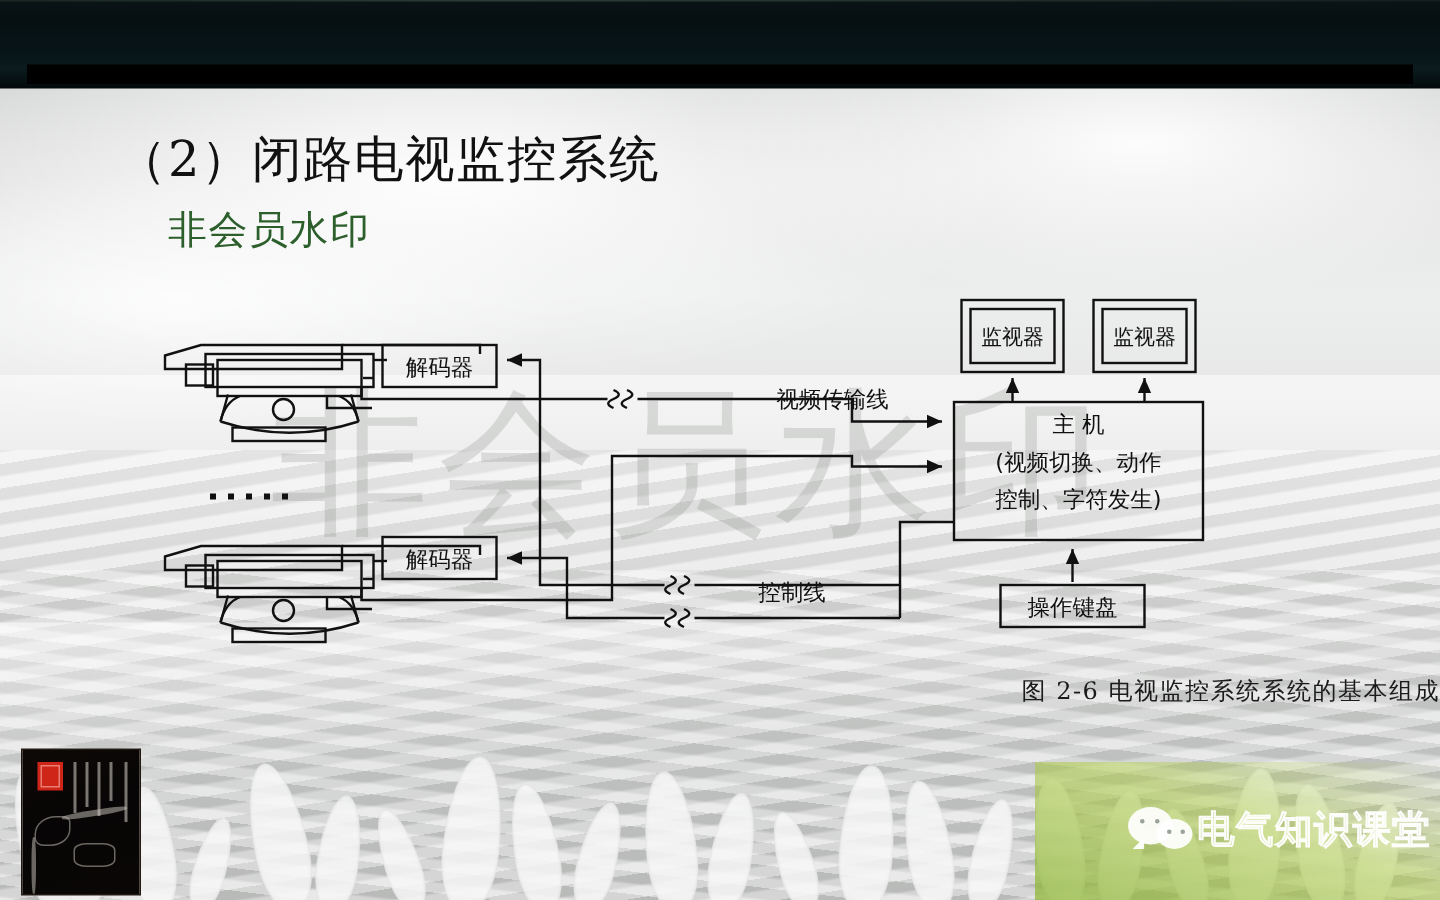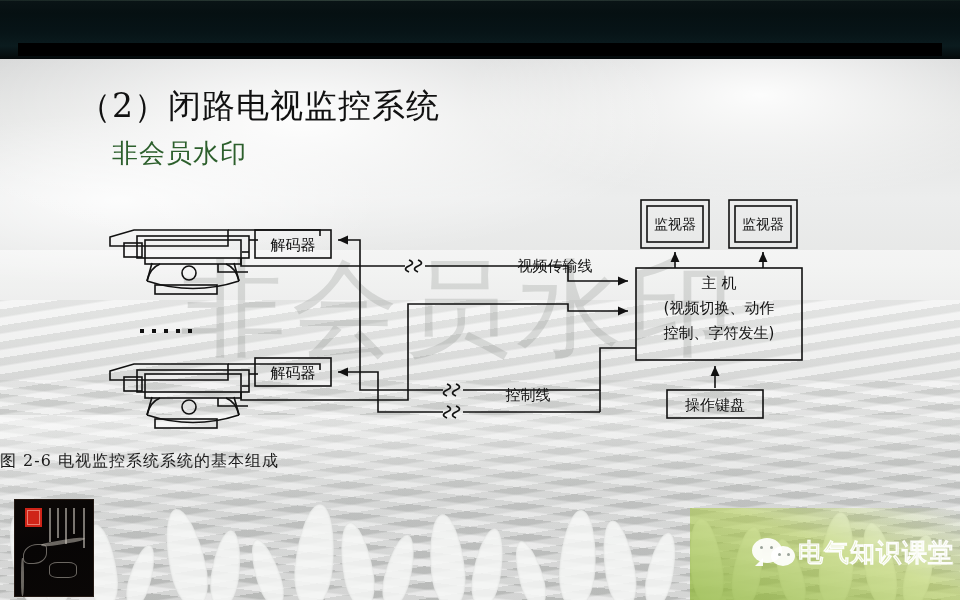--- a/index.html
+++ b/index.html
@@ -88,21 +88,21 @@
   #diagram text{
     font-family:"DejaVu Sans","Liberation Sans",sans-serif;
     fill:#111;
   }
   .bx{fill:none;stroke:#111;stroke-width:1.6;}
   .ln{stroke:#111;stroke-width:1.6;fill:none;}
   .lbl{font-size:15px;}
   .lbl-sm{font-size:14px;}
 
   .caption{
-    position:absolute;left:0;top:451px;width:960px;text-align:left;
+    position:absolute;left:0;top:451px;width:960px;text-align:right;
     font-family:"DejaVu Serif","Liberation Serif",serif;
     font-size:16px;color:#1b1b1b;letter-spacing:1px;
   }
 
   
   .painting{
     position:absolute;left:14px;top:499px;width:78px;height:96px;
     background:linear-gradient(160deg,#0d0907 0%,#070505 45%,#0a0706 100%);
     border:1px solid #241a14;overflow:hidden;
   }

